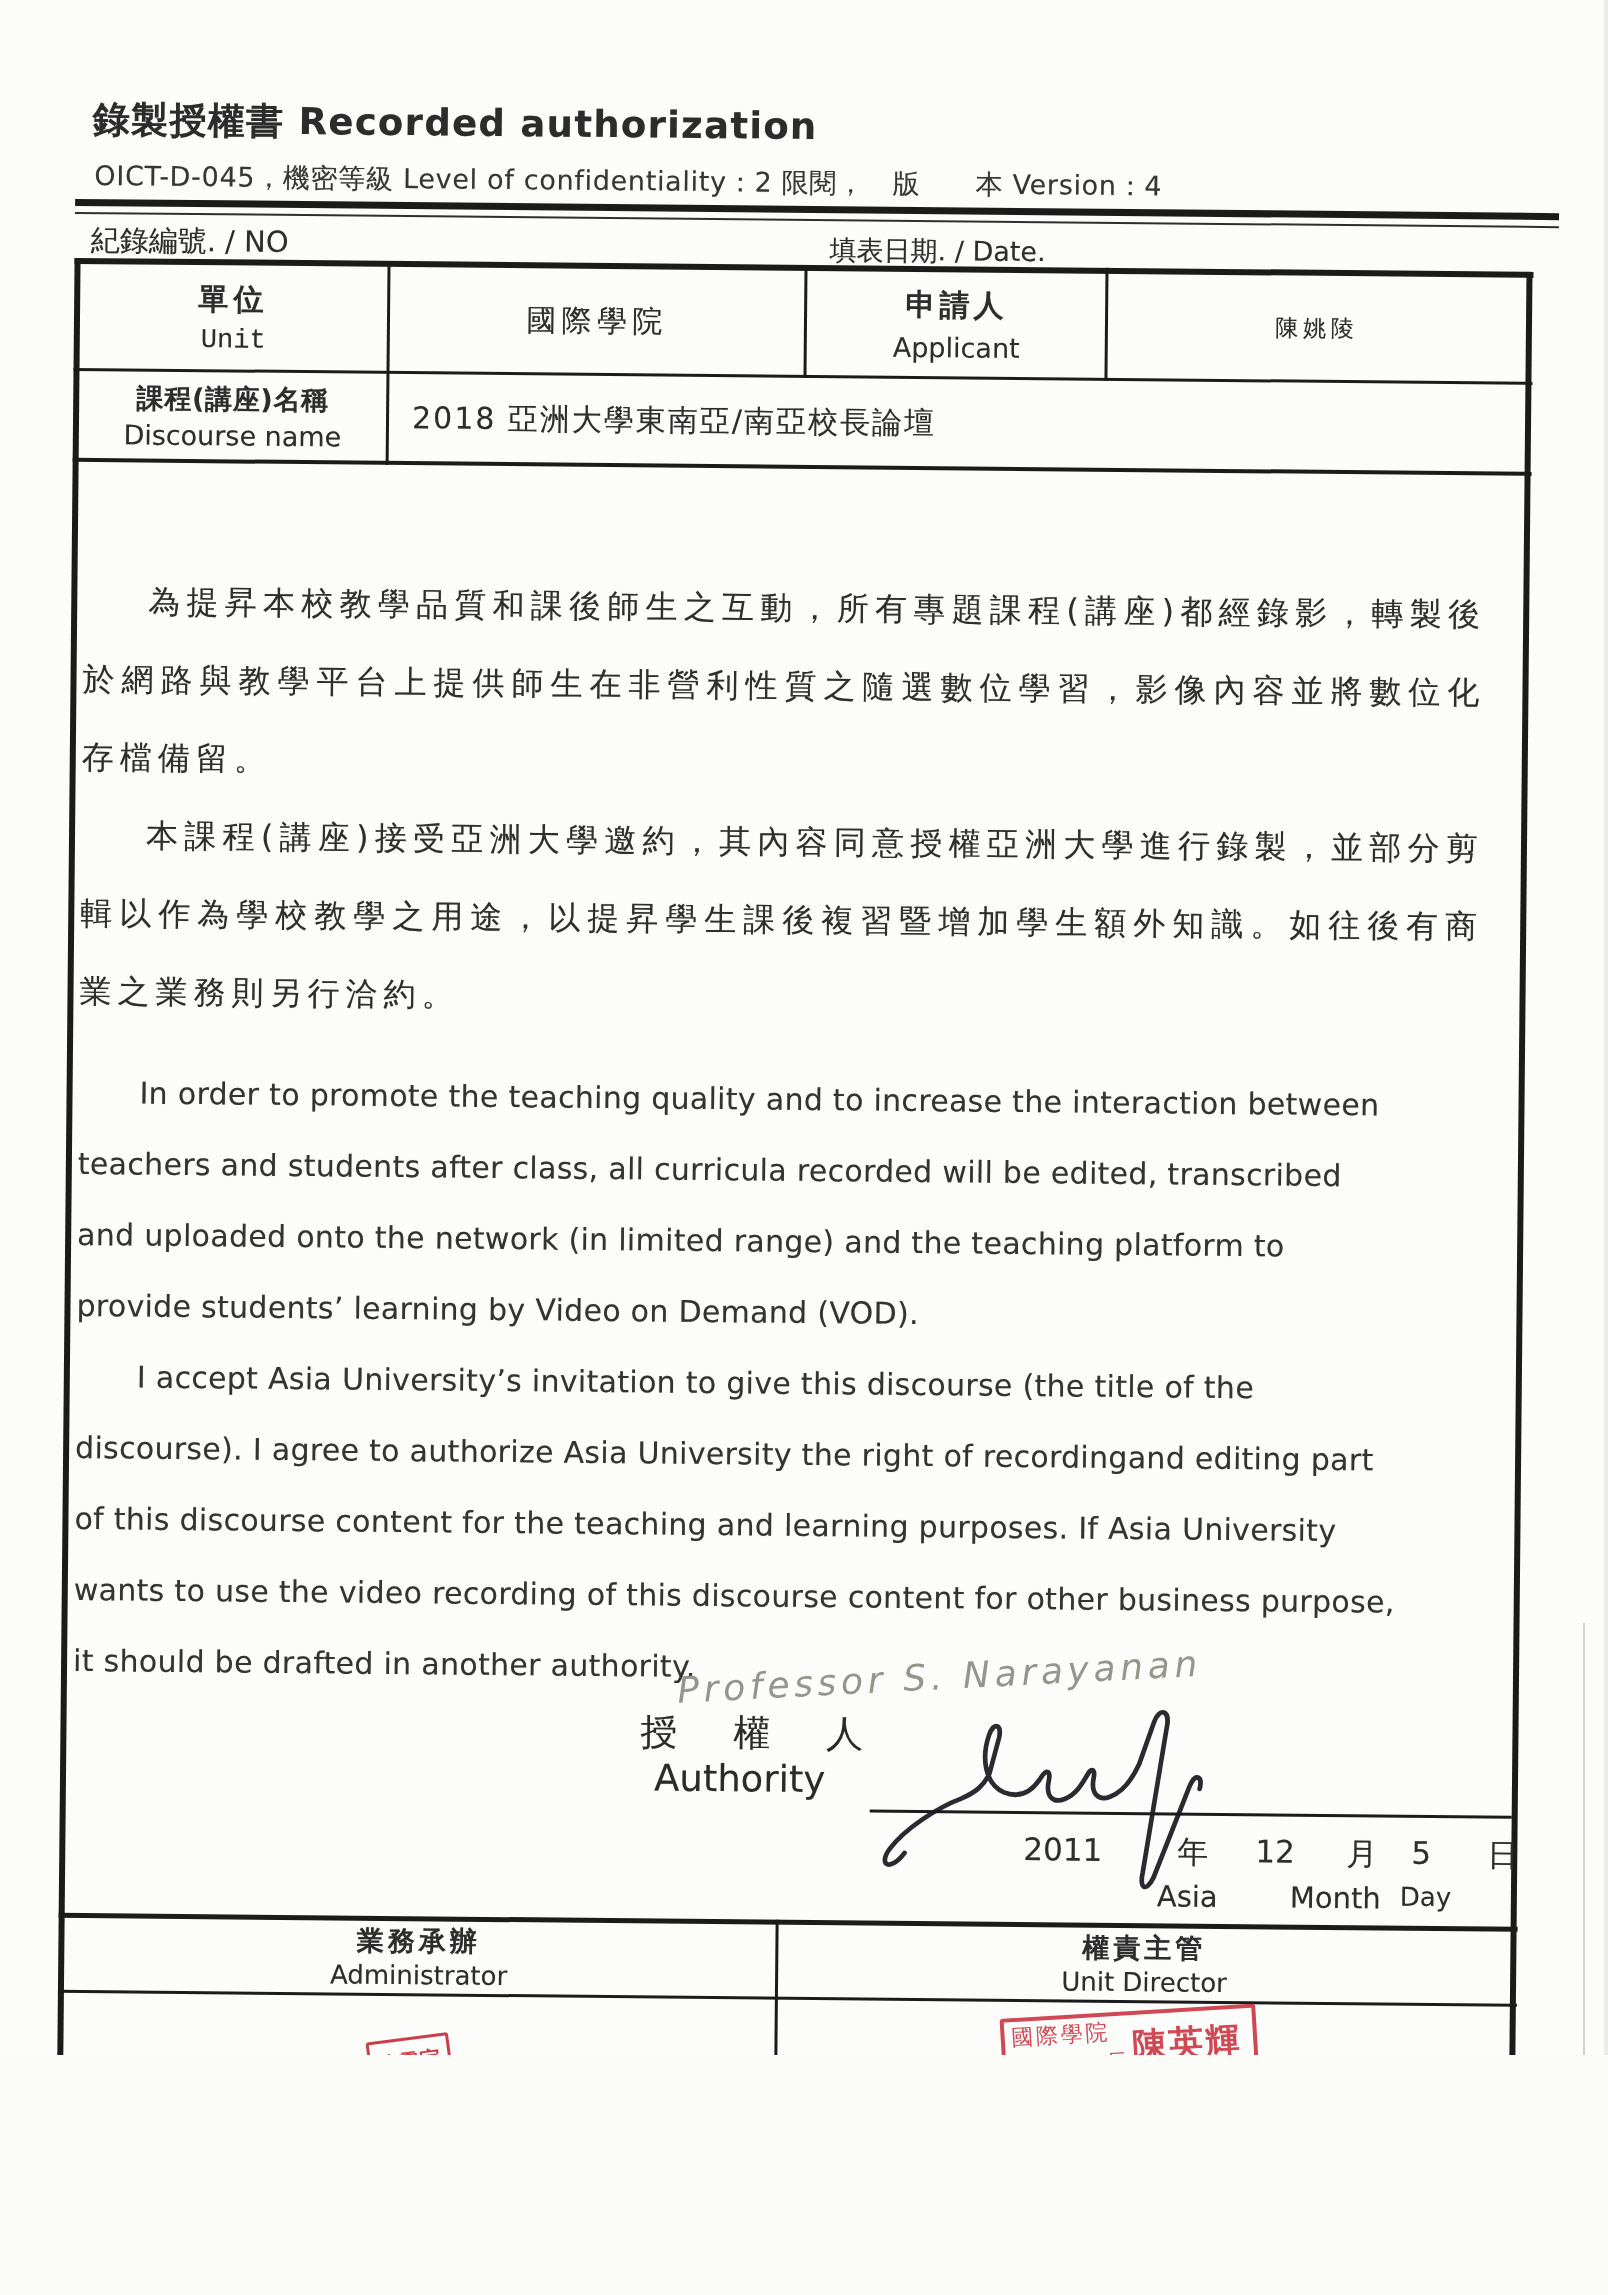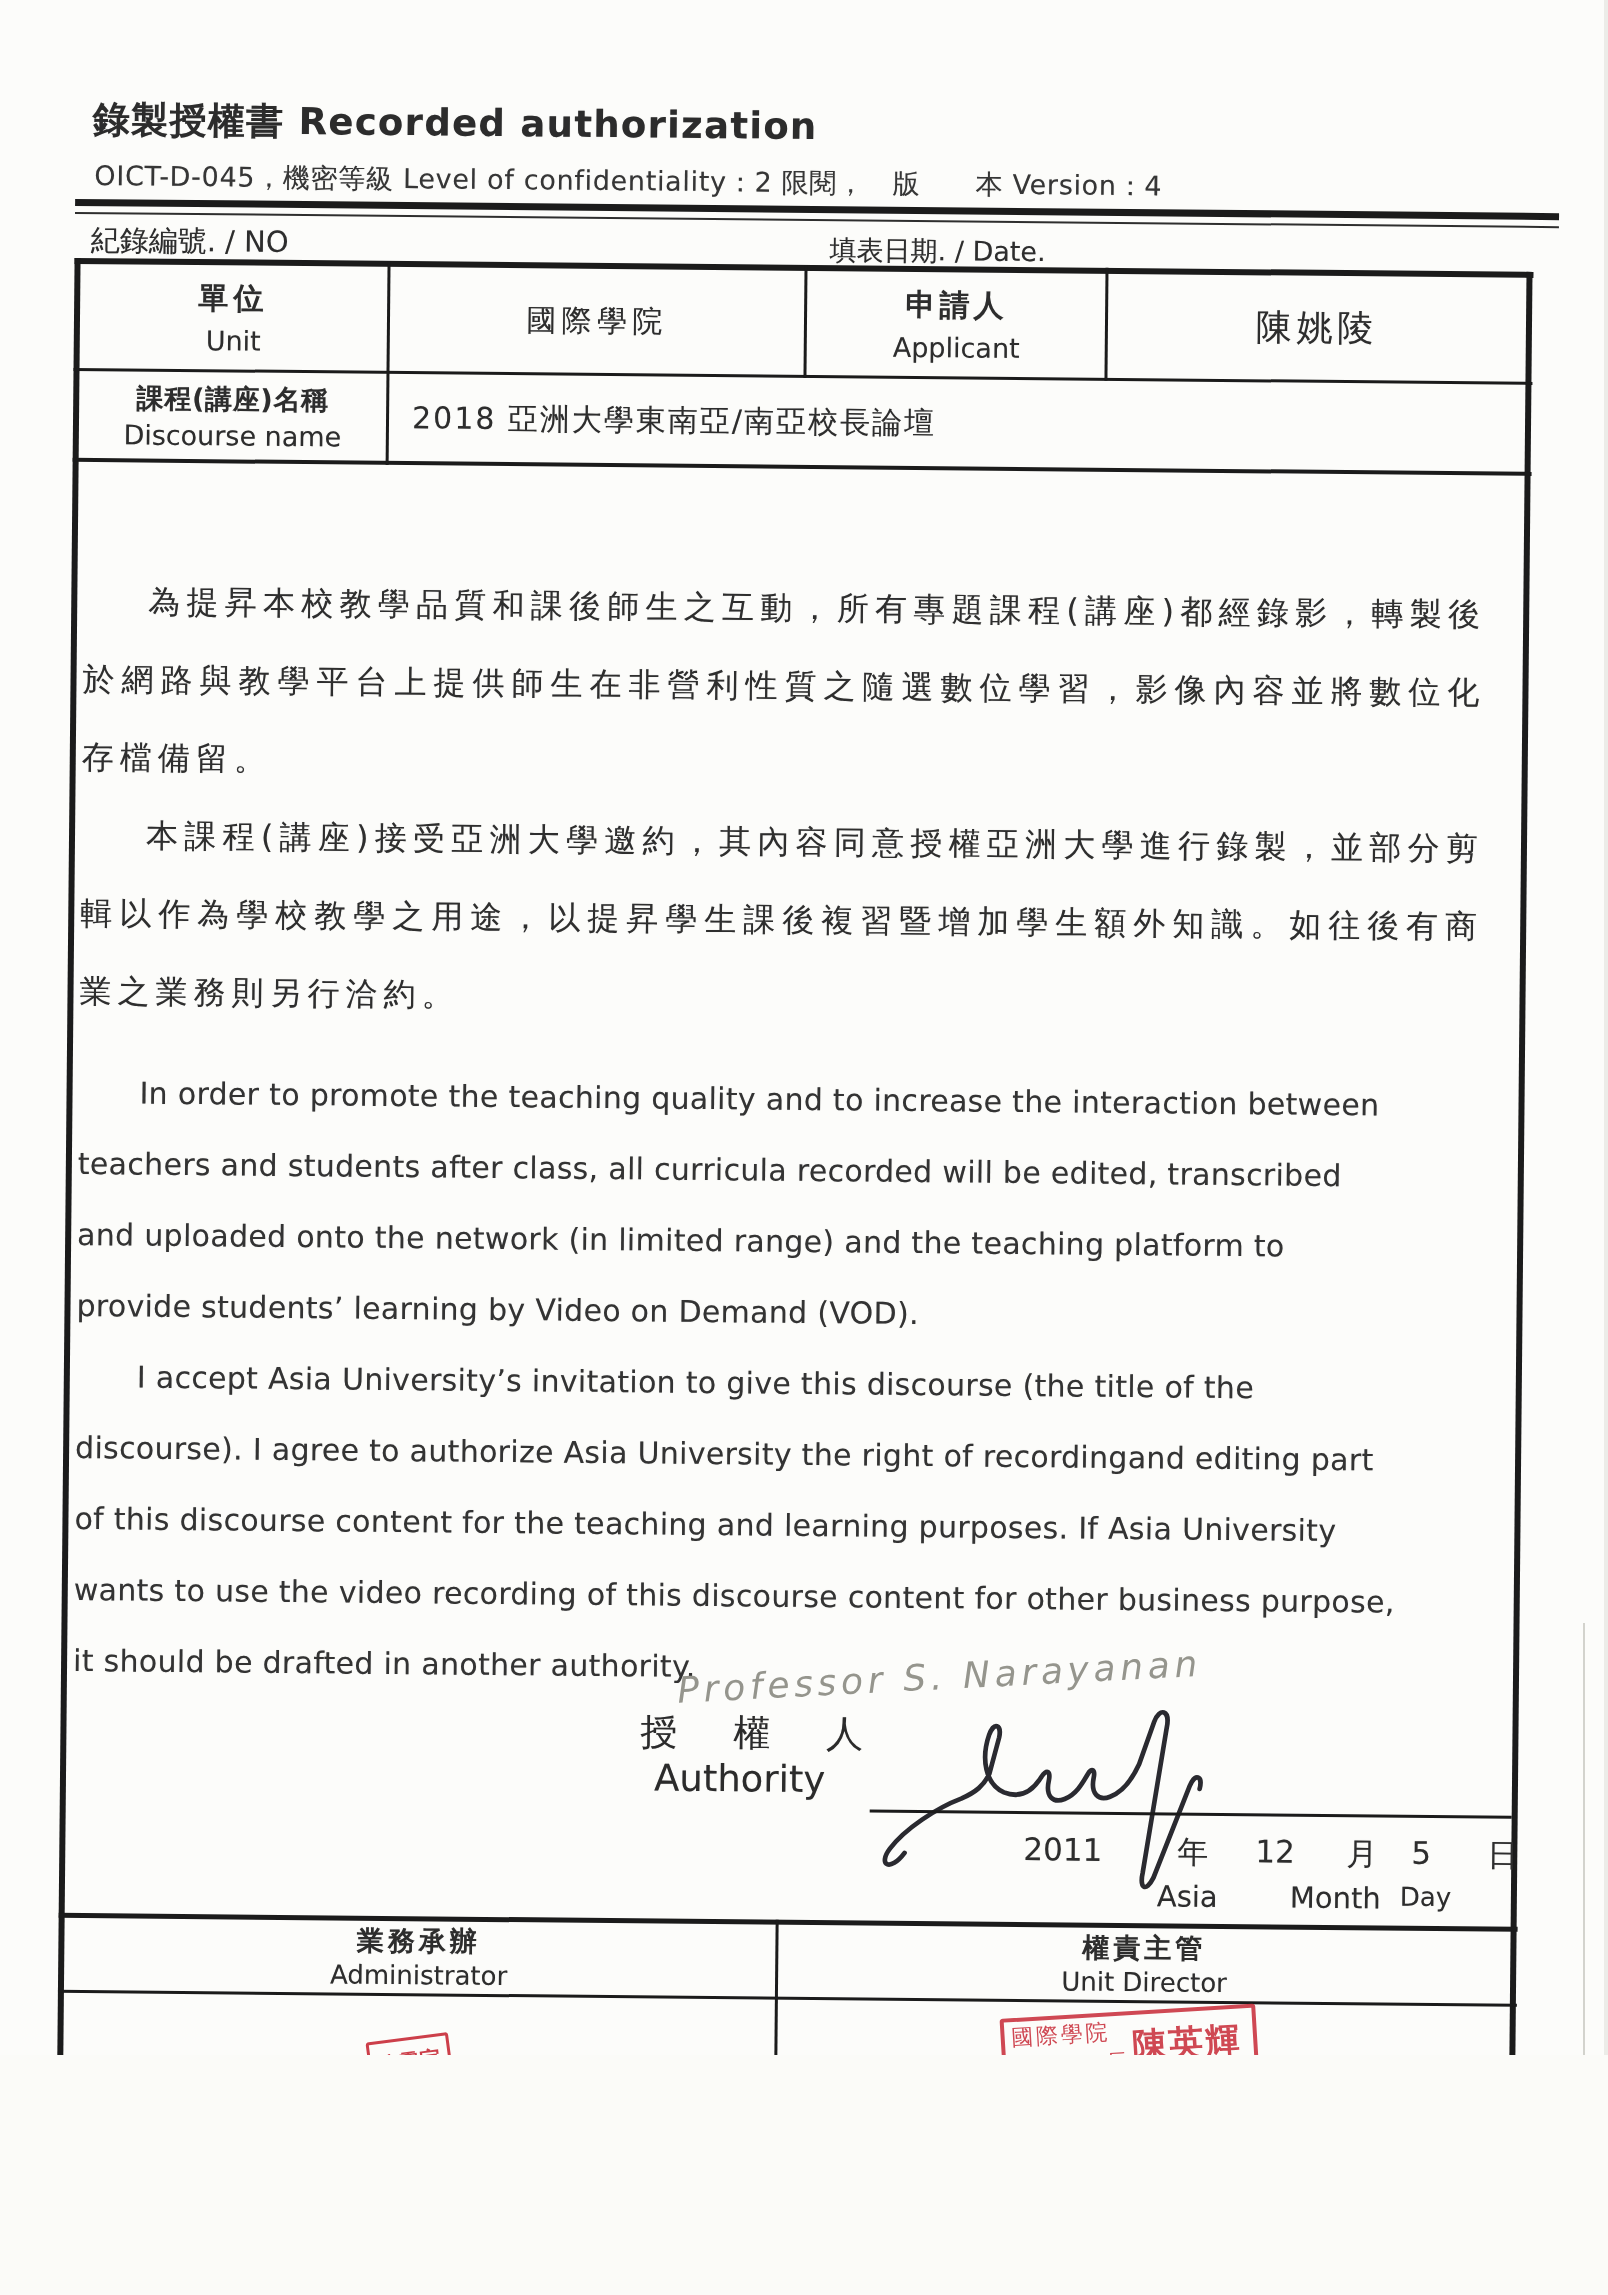--- a/index.html
+++ b/index.html
@@ -37,31 +37,31 @@
     <div class="ln" style="left:1527px;top:258px;width:6px;height:1854px;"></div>
     <div class="ln" style="left:75px;top:2106px;width:1459px;height:6px;"></div>
     <div class="ln" style="left:75px;top:368px;width:1459px;height:2.7px;"></div>
     <div class="ln" style="left:75px;top:458px;width:1459px;height:4px;"></div>
     <div class="ln" style="left:388px;top:258px;width:3.3px;height:204px;"></div>
     <div class="ln" style="left:805px;top:258px;width:3.3px;height:113px;"></div>
     <div class="ln" style="left:1106px;top:258px;width:3.3px;height:113px;"></div>
 
     <div class="abs cellcol softtxt" style="left:81px;top:264px;width:307px;height:104px;">
       <span style="font-size:30px;font-weight:600;letter-spacing:5.3px;">單位</span>
-      <span style="font-size:27px;">Unit</span>
+      <span style="font-size:27px;font-family:Liberation Mono, monospace;">Unit</span>
     </div>
     <div class="abs cellcol softtxt" style="left:391px;top:264px;width:414px;height:104px;">
       <span style="font-size:30px;letter-spacing:5.3px;">國際學院</span>
     </div>
     <div class="abs cellcol softtxt" style="left:809px;top:264px;width:297px;height:104px;">
       <span style="font-size:30px;font-weight:600;letter-spacing:4px;">申請人</span>
       <span style="font-size:27px;">Applicant</span>
     </div>
     <div class="abs cellcol softtxt" style="left:1109px;top:264px;width:418px;height:104px;">
-      <span style="font-size:36px;letter-spacing:4.7px;">陳姚陵</span>
+      <span style="font-size:23px;letter-spacing:4.7px;">陳姚陵</span>
     </div>
 
     <div class="abs cellcol softtxt" style="left:81px;top:372px;width:307px;height:86px;gap:2.7px;">
       <span style="font-size:27px;font-weight:600;letter-spacing:0.7px;">課程(講座)名稱</span>
       <span style="font-size:27px;">Discourse name</span>
     </div>
     <div class="abs softtxt" style="left:414px;top:372px;width:1069px;height:86px;display:flex;align-items:center;font-size:30px;letter-spacing:2px;">
       <span>2018 亞洲大學東南亞/南亞校長論壇</span>
     </div>
 

